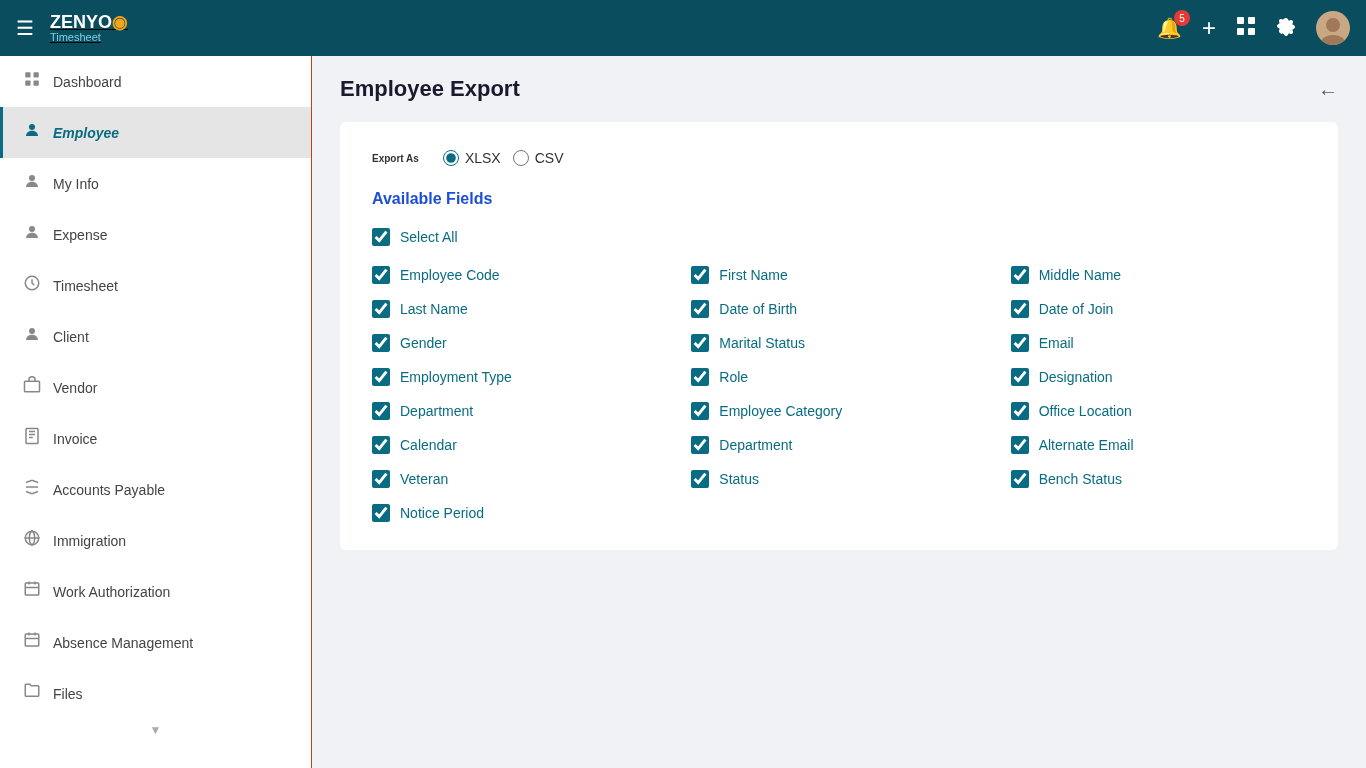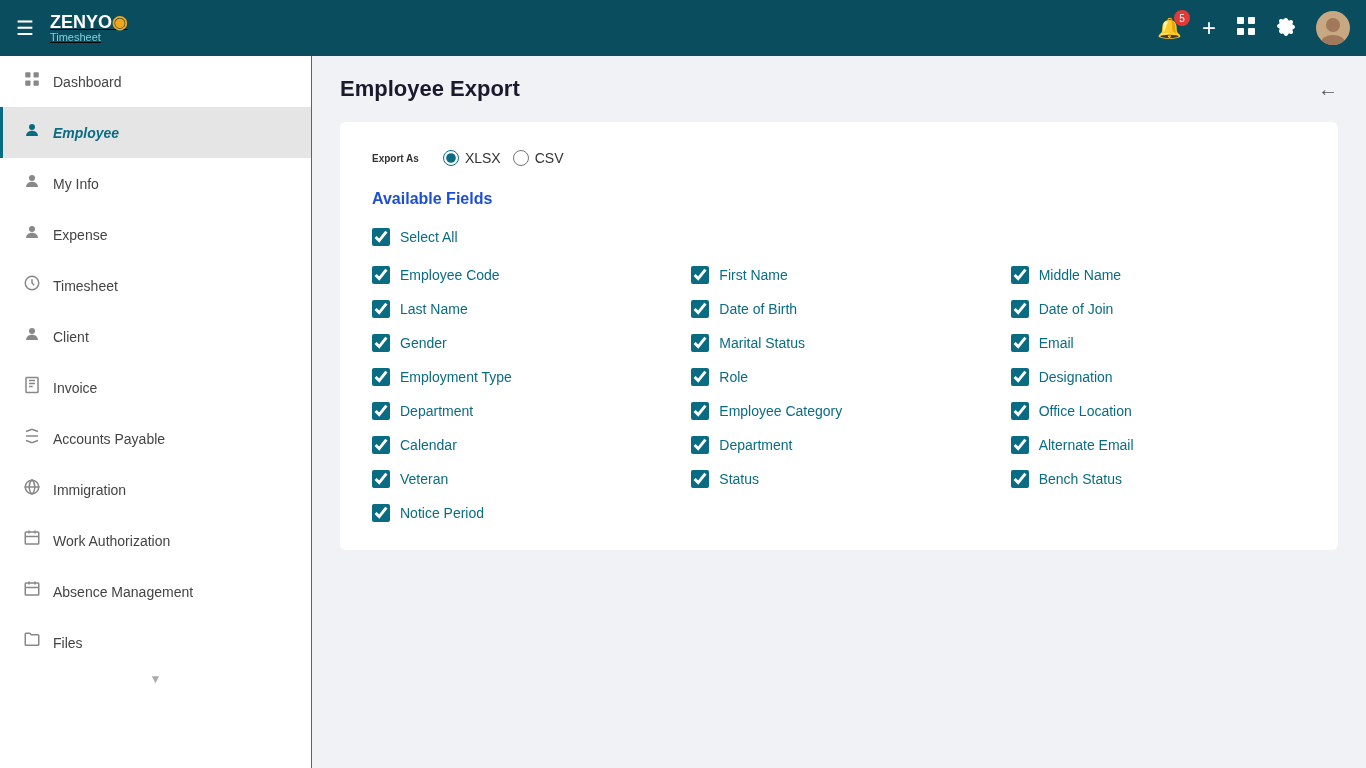--- a/index.html
+++ b/index.html
@@ -200,20 +200,29 @@
         <svg width="18" height="18" viewBox="0 0 24 24" fill="currentColor">
             <circle cx="12" cy="8" r="4"></circle>
             <path d="M4 20c0-4 3.6-7 8-7s8 3 8 7"></path>
           </svg>
       </span>
       <span>Client</span>
     </div>
     <div class="sidebar-item">
       <span class="s-icon">
         <svg width="18" height="18" viewBox="0 0 24 24" fill="none" stroke="currentColor" stroke-width="2">
+            <rect x="2" y="7" width="20" height="14" rx="1"></rect>
+            <path d="M16 7V5a4 4 0 00-8 0v2"></path>
+          </svg>
+      </span>
+      <span>Vendor</span>
+    </div>
+    <div class="sidebar-item">
+      <span class="s-icon">
+        <svg width="18" height="18" viewBox="0 0 24 24" fill="none" stroke="currentColor" stroke-width="2">
             <rect x="4" y="2" width="16" height="20" rx="1"></rect>
             <path d="M8 6h8M8 10h8M8 14h5"></path>
           </svg>
       </span>
       <span>Invoice</span>
     </div>
     <div class="sidebar-item">
       <span class="s-icon">
         <svg width="18" height="18" viewBox="0 0 24 24" fill="none" stroke="currentColor" stroke-width="2">
             <path d="M4 12h16M4 6l8-3 8 3M4 18l8 3 8-3"></path>

